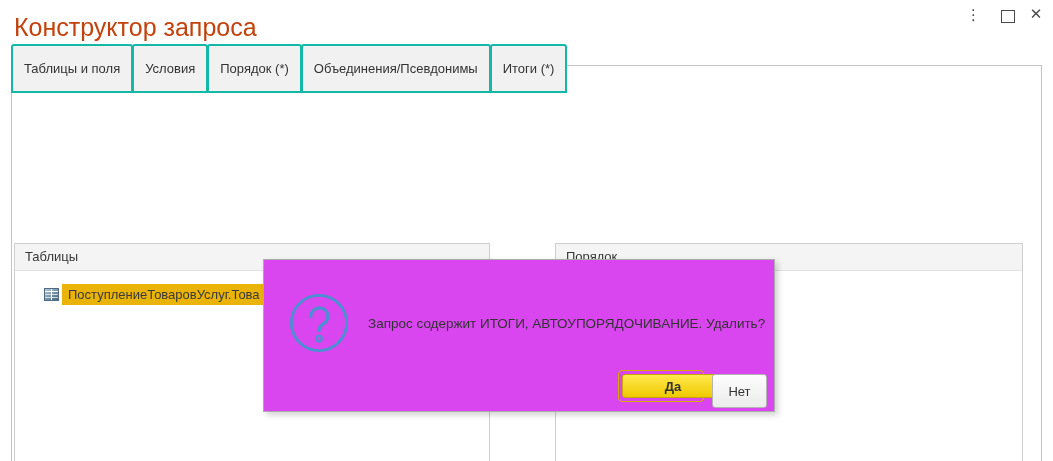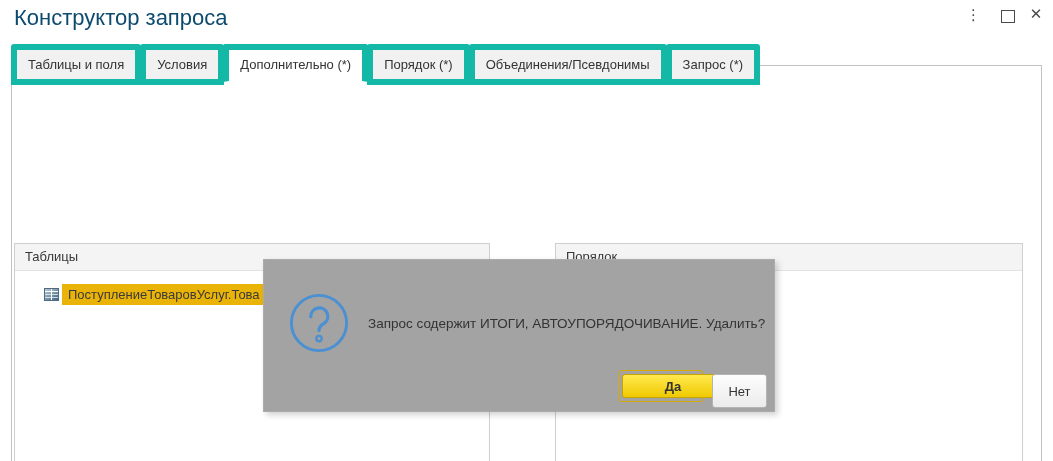--- a/index.html
+++ b/index.html
@@ -5,31 +5,31 @@
   html,body{margin:0;padding:0;}
   body{
     width:1053px;height:461px;position:relative;overflow:hidden;
     background:#ffffff;
     font-family:"Liberation Sans","DejaVu Sans",sans-serif;
     font-size:13px;color:#3a3a3a;
   }
   .abs{position:absolute;}
 
   
-  .title{left:14px;top:5px;font-size:22px;color:#0c4a6e;}
+  .title{left:14px;top:13px;font-size:25px;color:#c2410c;}
   .winbtn{color:#4a4a4a;cursor:default;text-align:center;}
   .more{left:966px;top:6px;font-size:15px;width:14px;letter-spacing:0;}
   .maxbox{left:1001px;top:10px;width:12px;height:11px;border:1.5px solid #4a4a4a;}
   .close{left:1028px;top:5px;font-size:15px;width:16px;}
 
   
   .tabbar{left:11px;top:44px;display:flex;z-index:3;}
   .tab{
-    height:21px;line-height:21px;padding:4px 11px;background:#f1f1f1;
-    border:6px solid #14b8a6;border-radius:3px 3px 0 0;margin-right:-1px;
+    height:21px;line-height:21px;padding:12px 11px;background:#f1f1f1;
+    border:2px solid #14b8a6;border-radius:3px 3px 0 0;margin-right:-1px;
     white-space:nowrap;color:#333;
   }
   .tab.active{background:#fff;height:23px;border-bottom:1px solid #fff;z-index:4;position:relative;}
 
   
   .frame{left:11px;top:65px;width:1029px;height:396px;border:1px solid #c3c3c3;border-bottom:none;background:#fff;z-index:1;}
 
   .green-hd{color:#0ba151;}
   .hd-sel{left:24px;top:78px;}
   .hd-type{left:247px;top:78px;}
@@ -53,21 +53,21 @@
   .txtinput{border:1px solid #a6a6a6;background:#fff;font:13px "Liberation Sans","DejaVu Sans",sans-serif;
     color:#333;padding:0 5px;outline:none;}
 
   
   .panel{background:#fff;border:1px solid #cfcfcf;z-index:2;}
   .panel-hd{height:26px;line-height:26px;background:#f4f4f4;border-bottom:1px solid #e2e2e2;padding-left:10px;color:#383838;}
   .tbl-row{position:absolute;left:29px;top:40px;height:21px;display:flex;align-items:center;}
   .tbl-row .hl{background:#eab308;padding:3px 6px 3px 6px;white-space:nowrap;margin-left:3px;}
 
   
-  .dialog{left:263px;top:259px;width:510px;height:151px;background:#a3a3a3;border:1px solid #ababab;
+  .dialog{left:263px;top:259px;width:510px;height:151px;background:#d946ef;border:1px solid #ababab;
     box-shadow:3px 3px 6px rgba(0,0,0,0.18);z-index:20;}
   .q-icon{position:absolute;left:24px;top:32px;}
   .dlg-msg{position:absolute;left:104px;top:56px;font-size:13.5px;color:#333;}
   .yes-ring{position:absolute;left:354px;top:110px;width:84px;height:30px;border:1px solid #d8ab00;border-radius:4px;}
   .btn-yes{position:absolute;left:3px;top:3px;width:102px;height:24px;
     background:linear-gradient(#ffe94f,#efc900);border:1px solid #c7a400;border-radius:3px;
     font:bold 13px "Liberation Sans","DejaVu Sans",sans-serif;color:#333;}
   .btn-no{position:absolute;left:448px;top:114px;width:55px;height:34px;
     background:linear-gradient(#fdfdfd,#ebebeb);border:1px solid #b3b3b3;border-radius:3px;
     font:13px "Liberation Sans","DejaVu Sans",sans-serif;color:#333;}
@@ -80,24 +80,23 @@
 
 <div class="abs title">Конструктор запроса</div>
 <div class="abs winbtn more">⋮</div>
 <div class="abs maxbox"></div>
 <div class="abs winbtn close">✕</div>
 
 
 <div class="abs tabbar">
   <div class="tab">Таблицы и поля</div>
   <div class="tab">Условия</div>
-  <div class="tab active">Дополнительно (*)</div>
   <div class="tab">Порядок (*)</div>
   <div class="tab">Объединения/Псевдонимы</div>
-  <div class="tab">Запрос (*)</div>
+  <div class="tab">Итоги (*)</div>
 </div>
 
 
 <div class="abs frame"></div>
 
 
 <div class="abs green-hd hd-sel">Выборка записей</div>
 
 <span class="abs cb" style="left:24px;top:105px;"></span>
 <span class="abs lbl" style="left:45px;top:105px;">Первые</span>

